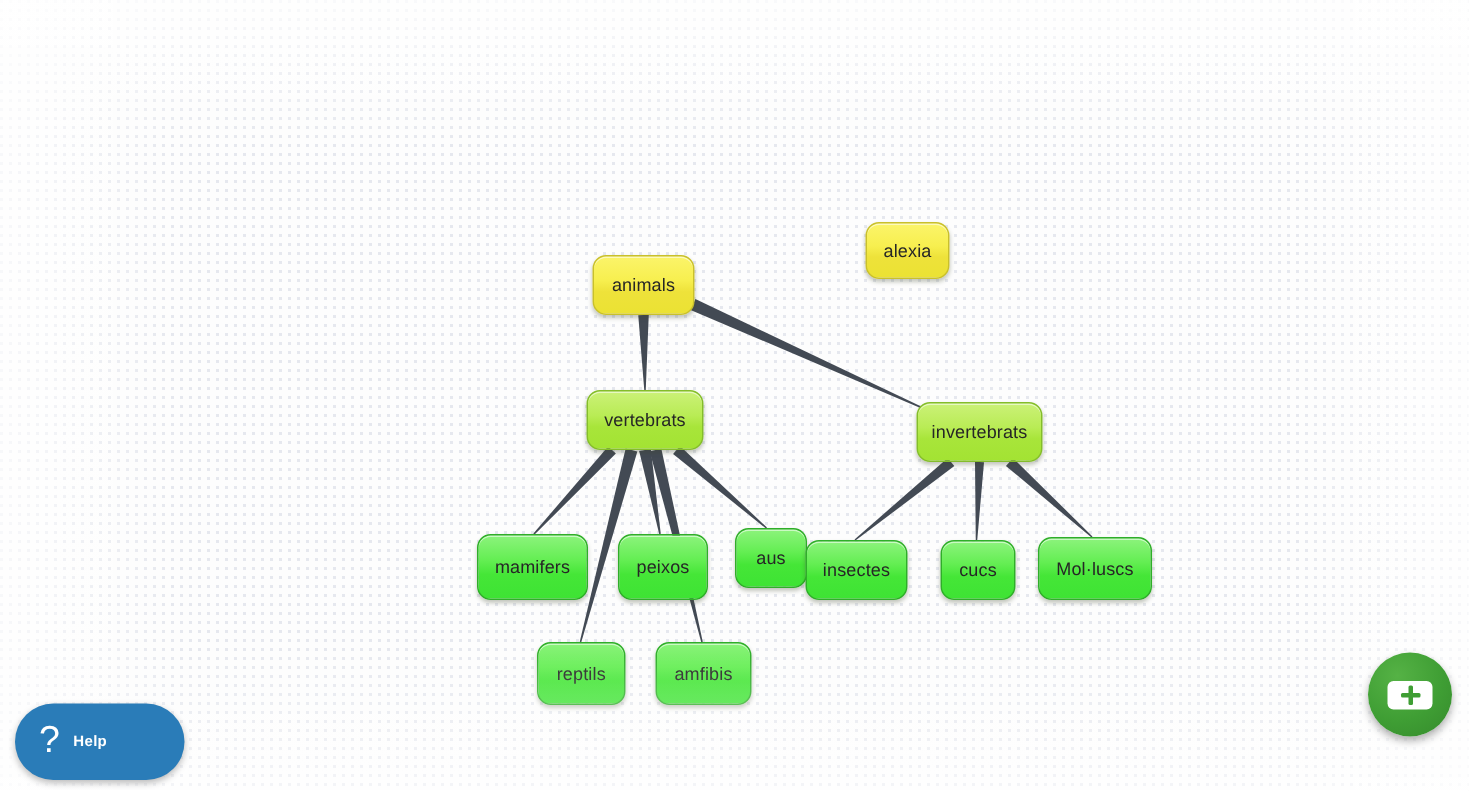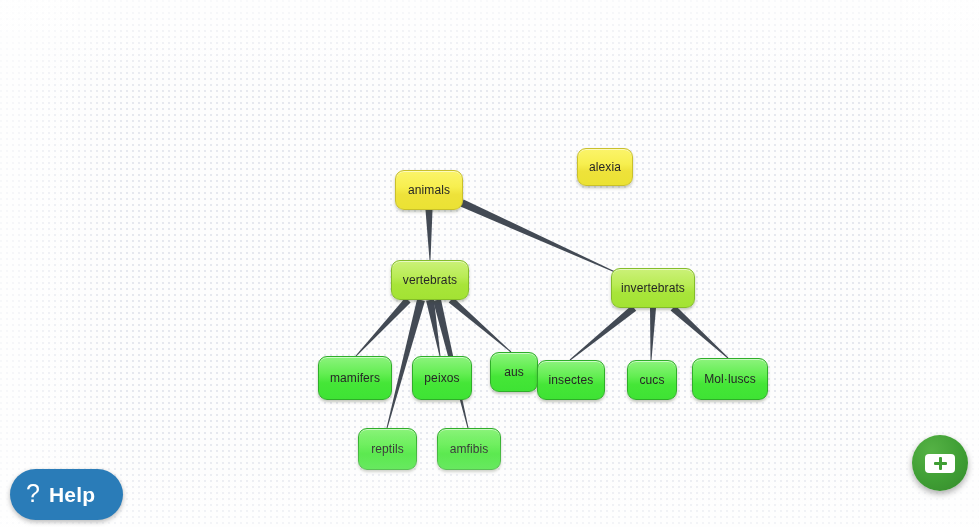--- a/index.html
+++ b/index.html
@@ -85,21 +85,21 @@
     cursor: pointer;
     user-select: none;
   }
   #help-button .q {
     font-size: 25px;
     font-weight: 300;
     line-height: 1;
     margin-top: -2px;
   }
   #help-button .help-text {
-    font-size: 21px;
+    font-size: 10px;
     font-weight: bold;
     letter-spacing: .2px;
   }
 
   
   #add-fab {
     position: absolute;
     width: 56px;
     height: 56px;
     border-radius: 50%;

